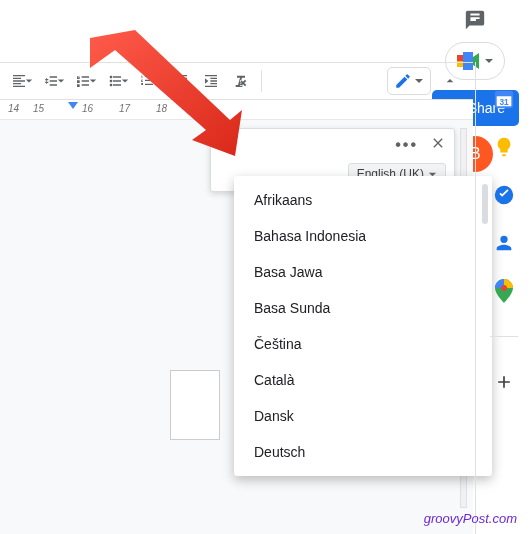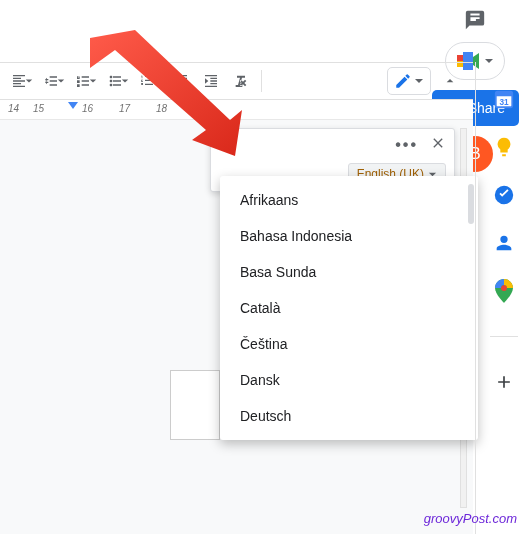--- a/index.html
+++ b/index.html
@@ -144,27 +144,27 @@
     color: #5f6368;
   }
   .lang-select {
     margin: 2px 8px 6px auto;
     display: inline-flex; align-items: center; gap: 4px;
     background: #f1f3f4;
     border: 1px solid #dadce0;
     border-radius: 3px;
     padding: 3px 8px;
     font-size: 12px;
-    color: #a16207;
+    color: #404040;
     float: right;
   }
   .popup-clear { clear: both; }
   .dropdown {
     position: absolute;
-    left: 220px; top: 176px;
+    left: 234px; top: 176px;
     width: 258px;
     max-height: 340px;
     background: #fff;
     box-shadow: 0 4px 12px rgba(0,0,0,0.25);
     border-radius: 3px;
     overflow: hidden;
     padding: 6px 0;
   }
   .dropdown-inner {
     max-height: 328px;
@@ -340,23 +340,24 @@
         <path fill="#5f6368" d="M1 3l4 4 4-4z"></path>
       </svg>
   </div>
   <div class="popup-clear"></div>
 </div>
 
 <div class="dropdown">
   <div class="dropdown-inner">
     <div class="dd-item">Afrikaans</div>
     <div class="dd-item">Bahasa Indonesia</div>
+    <div class="dd-item">Basa Jawa</div>
     <div class="dd-item">Basa Sunda</div>
+    <div class="dd-item">Čeština</div>
     <div class="dd-item">Català</div>
-    <div class="dd-item">Čeština</div>
     <div class="dd-item">Dansk</div>
     <div class="dd-item">Deutsch</div>
   </div>
   <div class="dd-scrollbar"></div>
 </div>
 
 <div class="sidepanel">
   <div class="side-icon">
     <svg width="22" height="22" viewBox="0 0 24 24">
         <rect x="3" y="4" width="18" height="17" rx="2" fill="#fff" stroke="#4285f4" stroke-width="2"></rect>

